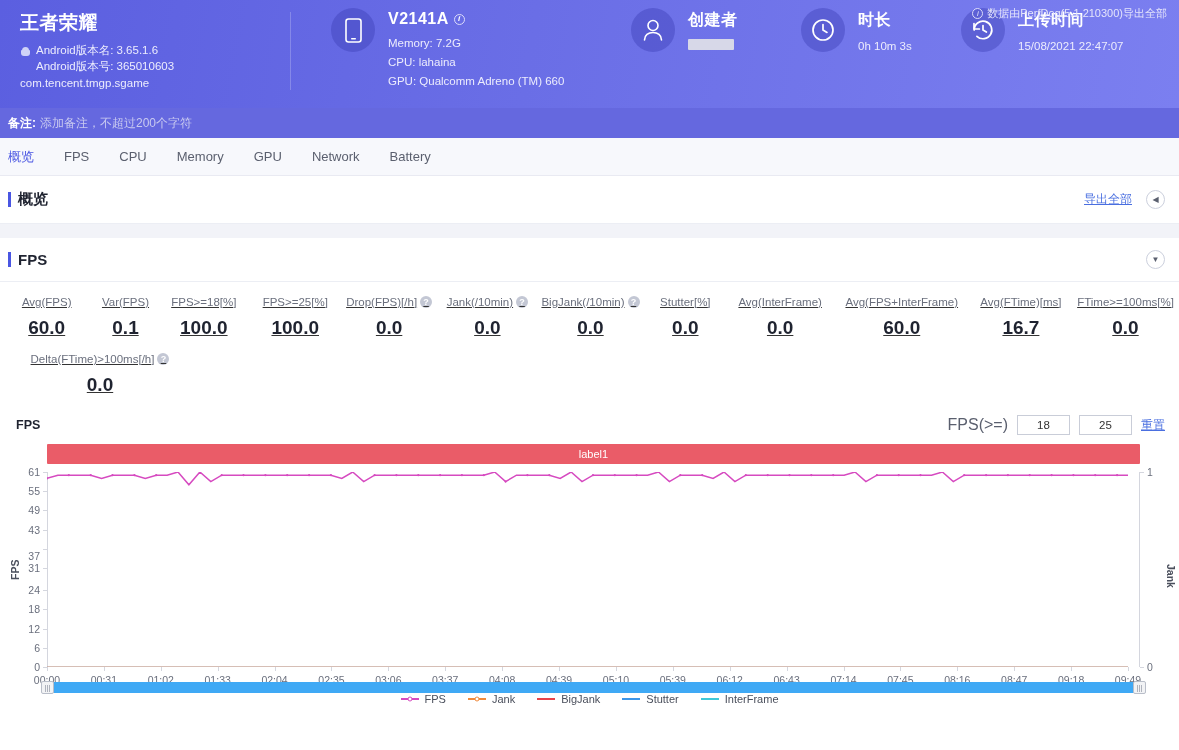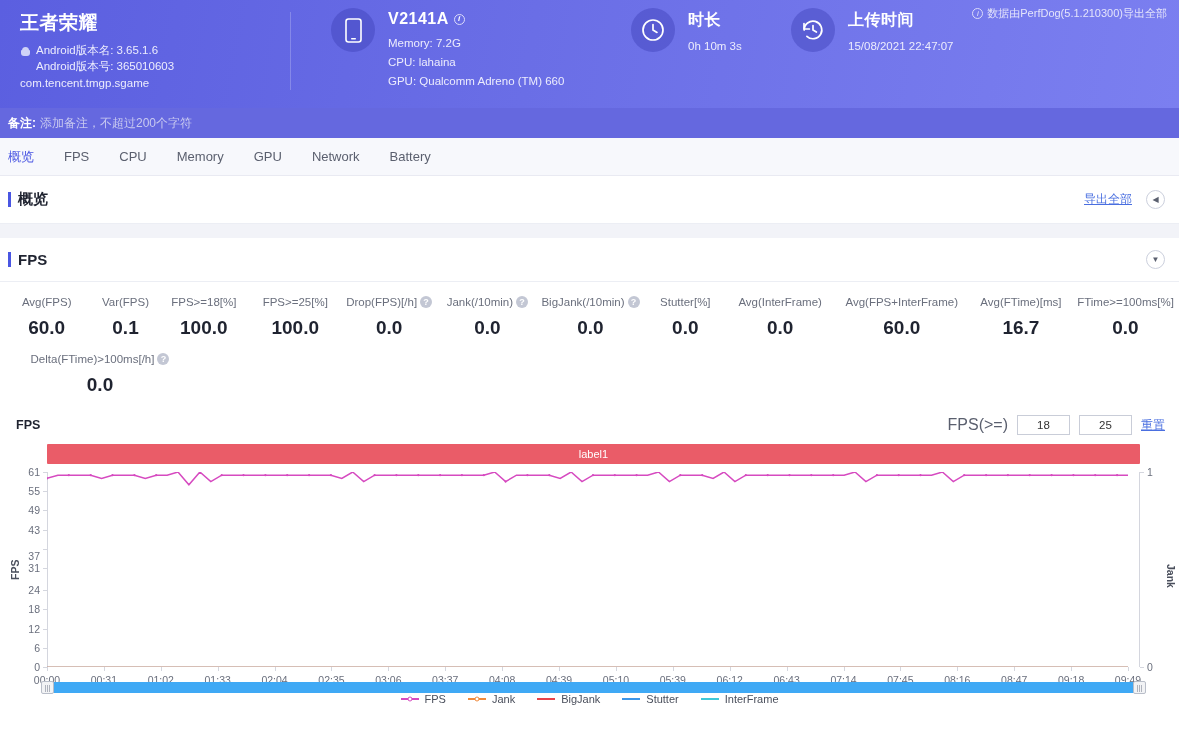--- a/index.html
+++ b/index.html
@@ -142,21 +142,21 @@
   }
   .gap-band { height: 14px; background: #f2f3f8; }
 
   
   .panel { background: #fff; }
   .panel-head {
     height: 44px; display: flex; align-items: center;
     padding: 0 14px 0 8px; border-bottom: 1px solid #eceef4;
   }
   .metrics { padding: 14px 0 4px 0; }
-  .mrow { display: flex; }
+  .mrow { display: flex; text-decoration: underline; }
   .metric { text-align: center; }
   .m-label {
     font-size: 11.5px; color: #6a6f7d;
     display: flex; align-items: center; justify-content: center; gap: 3px;
     white-space: nowrap;
   }
   .q {
     width: 12px; height: 12px; border-radius: 50%;
     background: #c3c7d4; color: #fff; font-size: 9px;
     display: inline-flex; align-items: center; justify-content: center;
@@ -273,20 +273,32 @@
         <div class="blk-title" style="display:flex;align-items:center;gap:5px;">
           <span>V2141A</span>
           <span class="info-circle">i</span>
         </div>
         <div class="blk-sub">Memory: 7.2G</div>
         <div class="blk-sub" style="margin-top:2px">CPU: lahaina</div>
         <div class="blk-sub" style="margin-top:2px">GPU: Qualcomm Adreno (TM) 660</div>
       </div>
     </div>
 
+    <div class="blk blk-creator">
+      <div class="blk-circle">
+        <svg width="22" height="24" viewBox="0 0 22 24" fill="none">
+          <circle cx="11" cy="7.5" r="5" stroke="#fff" stroke-width="1.6"></circle>
+          <path d="M2.5 22c0-4.7 3.8-7.5 8.5-7.5s8.5 2.8 8.5 7.5" stroke="#fff" stroke-width="1.6" stroke-linecap="round"></path>
+        </svg>
+      </div>
+      <div class="blk-txt">
+        <div class="blk-title">创建者</div>
+        <div class="redacted"></div>
+      </div>
+    </div>
 
     <div class="blk blk-dur">
       <div class="blk-circle">
         <svg width="24" height="24" viewBox="0 0 24 24" fill="none">
           <circle cx="12" cy="12" r="10" stroke="#fff" stroke-width="1.7"></circle>
           <path d="M12 6.5V12l4 2.4" stroke="#fff" stroke-width="1.7" stroke-linecap="round"></path>
         </svg>
       </div>
       <div class="blk-txt">
         <div class="blk-title">时长</div>

